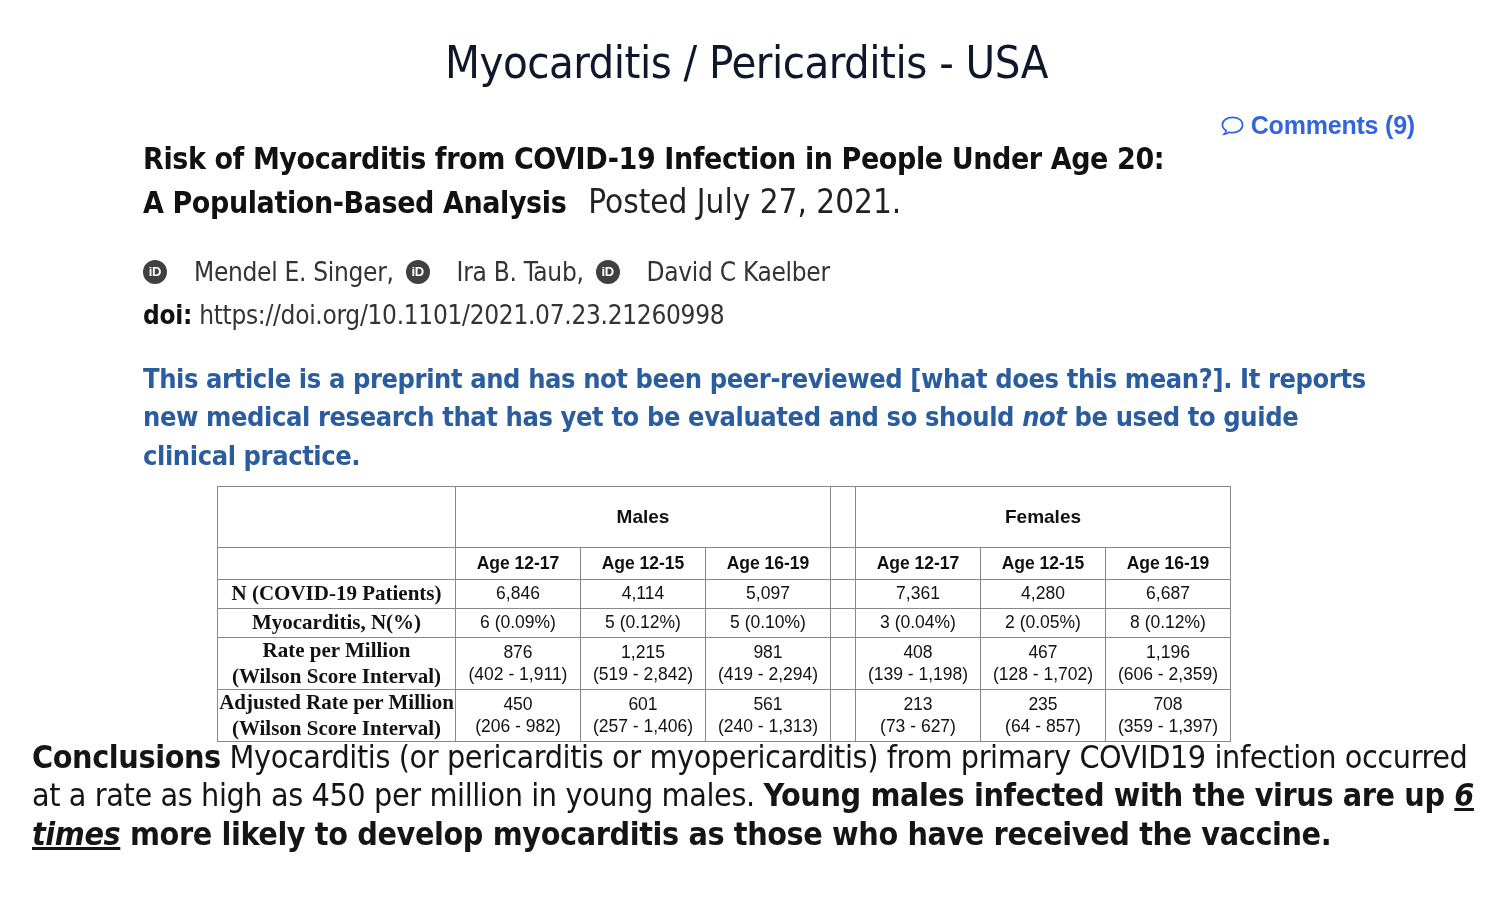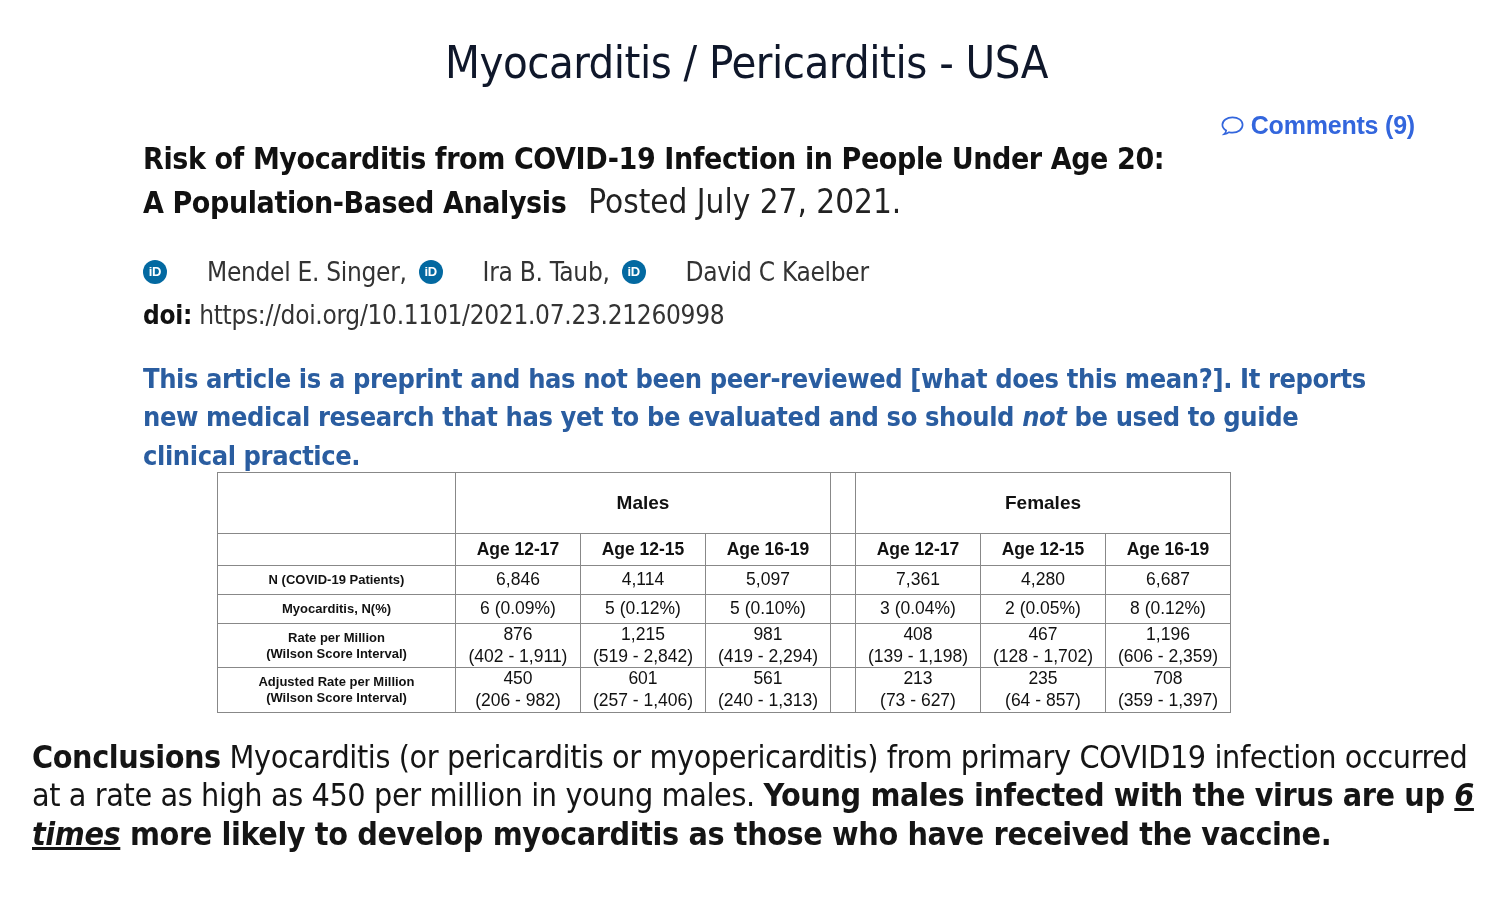--- a/index.html
+++ b/index.html
@@ -86,26 +86,26 @@
     flex-wrap: wrap;
     font-family: "DejaVu Sans Condensed", "Liberation Sans", sans-serif;
   }
   .orcid-icon {
     display: inline-flex;
     align-items: center;
     justify-content: center;
     width: 24px;
     height: 24px;
     border-radius: 50%;
-    background: #0369a1;
+    background: #404040;
     color: #ffffff;
     font-size: 13px;
     font-weight: bold;
     font-family: "Liberation Sans", sans-serif;
-    margin-right: 16px;
+    margin-right: 3px;
     flex: 0 0 auto;
     line-height: 1;
   }
   .author-name { margin-right: 12px; white-space: nowrap; margin-left: 24px; }
 
   .doi-line {
     margin-top: 13px;
     font-size: 26px;
     color: #333333;
     letter-spacing: -0.3px;
@@ -122,21 +122,21 @@
     letter-spacing: -0.4px;
     width: 1245px;
     font-family: "DejaVu Sans Condensed", "Liberation Sans", sans-serif;
   }
   .preprint-note i { font-style: italic; }
 
   
   .table-wrap {
     position: absolute;
     left: 217px;
-    top: 472px;
+    top: 486px;
   }
   table.data-table {
     border-collapse: collapse;
     font-family: "Liberation Sans", sans-serif;
     font-size: 17.5px;
     color: #111;
   }
   table.data-table td, table.data-table th {
     border: 1px solid #888888;
     padding: 0;
@@ -148,21 +148,22 @@
   td.corner-blank {
     border: none;
     background: #ffffff;
   }
   .rowlabel {
     text-align: left;
     font-weight: bold;
     padding: 4px 6px 4px 9px;
     width: 237px;
     line-height: 1.22;
-    font-size: 13px;
+    font-size: 21px;
+    font-family: Liberation Serif, serif;
   }
   .grp-head {
     font-weight: bold;
     font-size: 19px;
     height: 60px;
   }
   .sub-head {
     font-weight: bold;
     font-size: 17.5px;
     height: 31px;

